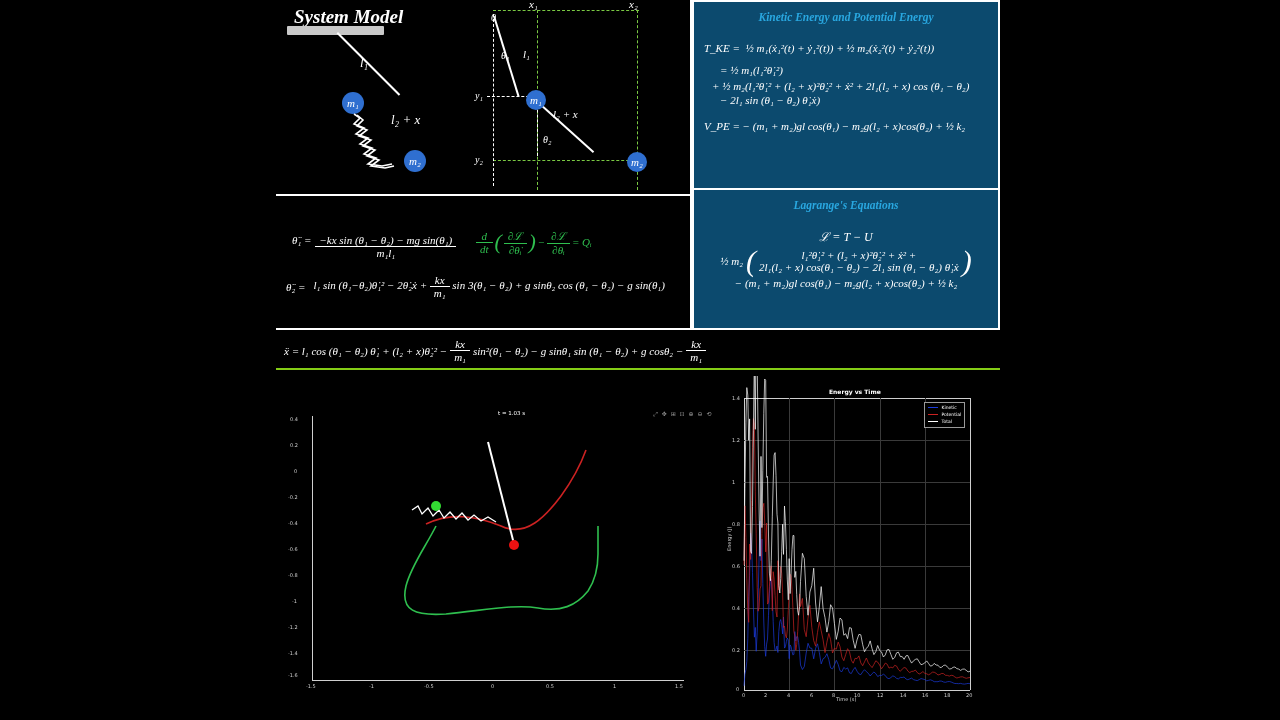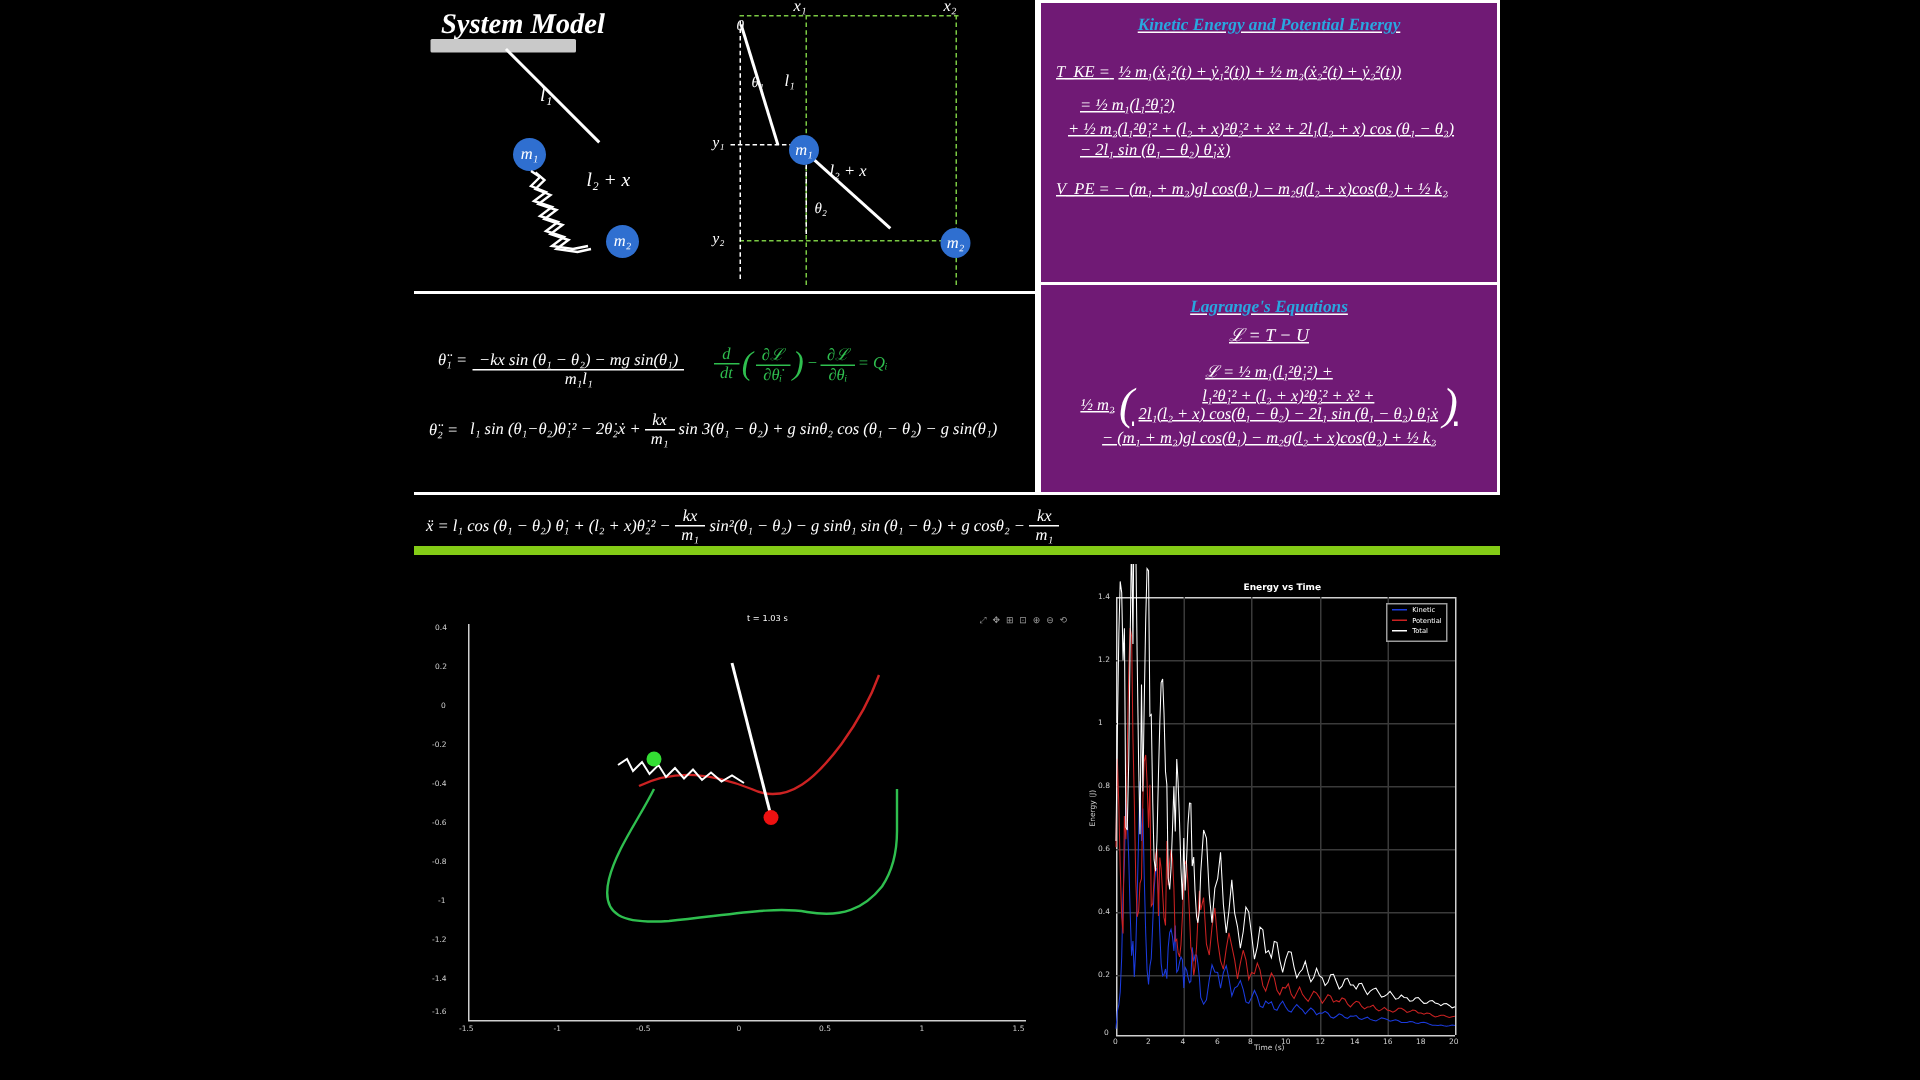--- a/index.html
+++ b/index.html
@@ -1,40 +1,40 @@
 <!DOCTYPE html>
 <html><head>
 <meta charset="utf-8">
 <style>
   html,body{margin:0;padding:0;background:#000;}
   body{width:1280px;height:720px;overflow:hidden;font-family:"Liberation Serif",serif;color:#fff;}
   #stage{position:relative;width:1280px;height:720px;background:#000;}
 
   .panel{position:absolute;box-sizing:border-box;}
-  .wbox{border:2px solid #ffffff;background:#701a75;text-decoration:underline;}
+  .wbox{border:2px solid #ffffff;background:#0c4a6e;}
 
   
   #sysmodel{left:276px;top:0px;width:416px;height:196px;border-right:2px solid #fff;border-bottom:2px solid #fff;}
   #sysmodel .lbl{position:absolute;font-size:13px;font-style:italic;font-weight:bold;}
 
   .ceiling{position:absolute;background:#c9c9c9;height:9px;border-radius:1px;}
   .mass{position:absolute;border-radius:50%;background:#2f6fd0;display:flex;align-items:center;justify-content:center;
         font-size:11px;font-style:italic;color:#fff;}
   .rod{position:absolute;background:#fff;transform-origin:0 0;height:2px;}
   .greenline{position:absolute;border-left:1px dashed #7ac943;}
   .greenline-h{position:absolute;border-top:1px dashed #7ac943;}
   .whiteline{position:absolute;border-left:1px dashed #ffffff;}
   .whiteline-h{position:absolute;border-top:1px dashed #ffffff;}
   .mathlbl{position:absolute;font-size:11px;font-style:italic;}
 
   
   #enbox{left:692px;top:0px;width:308px;height:190px;border:2px solid #fff;}
   #lagbox{left:692px;top:190px;width:308px;height:140px;border:2px solid #fff;border-top:none;}
   #eulbox{left:276px;top:196px;width:416px;height:134px;border-right:2px solid #fff;border-bottom:2px solid #fff;}
-  #eulwide{left:276px;top:330px;width:724px;height:40px;border-bottom:6px solid #84cc16;}
+  #eulwide{left:276px;top:330px;width:724px;height:40px;border-bottom:2px solid #84cc16;}
 
   .boxtitle{text-align:center;font-size:11.5px;font-style:italic;font-weight:bold;color:#29a7e0;line-height:1.35;}
   .eq{font-size:11px;font-style:italic;color:#fff;}
 
   .frac{display:inline-block;vertical-align:middle;text-align:center;}
   .frac .num{display:block;padding:0 4px;}
   .frac .den{display:block;border-top:1px solid #fff;padding:0 4px;}
   .fracG .den{border-top:1px solid #2fbf4f;}
 
   
@@ -111,22 +111,21 @@
       <span style="margin-left:3px;">½ m₁(ẋ₁²(t) + ẏ₁²(t)) + ½ m₂(ẋ₂²(t) + ẏ₂²(t))</span>
     </div>
     <div class="eq" style="margin:10px 0 0 26px;">= ½ m₁(l₁²θ̇₁²)</div>
     <div class="eq" style="margin:4px 0 0 18px;">+ ½ m₂(l₁²θ̇₁² + (l₂ + x)²θ̇₂² + ẋ² + 2l₁(l₂ + x) cos (θ₁ − θ₂)</div>
     <div class="eq" style="margin:2px 0 0 26px;">− 2l₁ sin (θ₁ − θ₂) θ̇₁ẋ)</div>
     <div class="eq" style="margin:14px 0 0 10px;">V_PE = − (m₁ + m₂)gl cos(θ₁) − m₂g(l₂ + x)cos(θ₂) + ½ k₂</div>
   </div>
 
   <div class="panel wbox" id="lagbox">
     <div class="boxtitle" style="margin-top:8px;">Lagrange's Equations</div>
-    <div class="eq" style="text-align:center;font-size:12px;">ℒ = T − U</div>
-    <div class="eq" style="text-align:center;margin-top:8px;">ℒ = ½ m₁(l₁²θ̇₁²) +</div>
+    <div class="eq" style="text-align:center;margin-top:14px;font-size:12px;">ℒ = T − U</div>
     <div class="eq" style="margin-top:4px;display:flex;align-items:center;justify-content:center;gap:3px;">
       <span>½ m₂</span>
       <span style="font-size:30px;line-height:0.8;">(</span>
       <span style="display:inline-block;text-align:center;">
         <span style="display:block;">l₁²θ̇₁² + (l₂ + x)²θ̇₂² + ẋ² +</span>
         <span style="display:block;">2l₁(l₂ + x) cos(θ₁ − θ₂) − 2l₁ sin (θ₁ − θ₂) θ̇₁ẋ</span>
       </span>
       <span style="font-size:30px;line-height:0.8;">)</span>
     </div>
     <div class="eq" style="margin-top:4px;text-align:center;">− (m₁ + m₂)gl cos(θ₁) − m₂g(l₂ + x)cos(θ₂) + ½ k₂</div>

